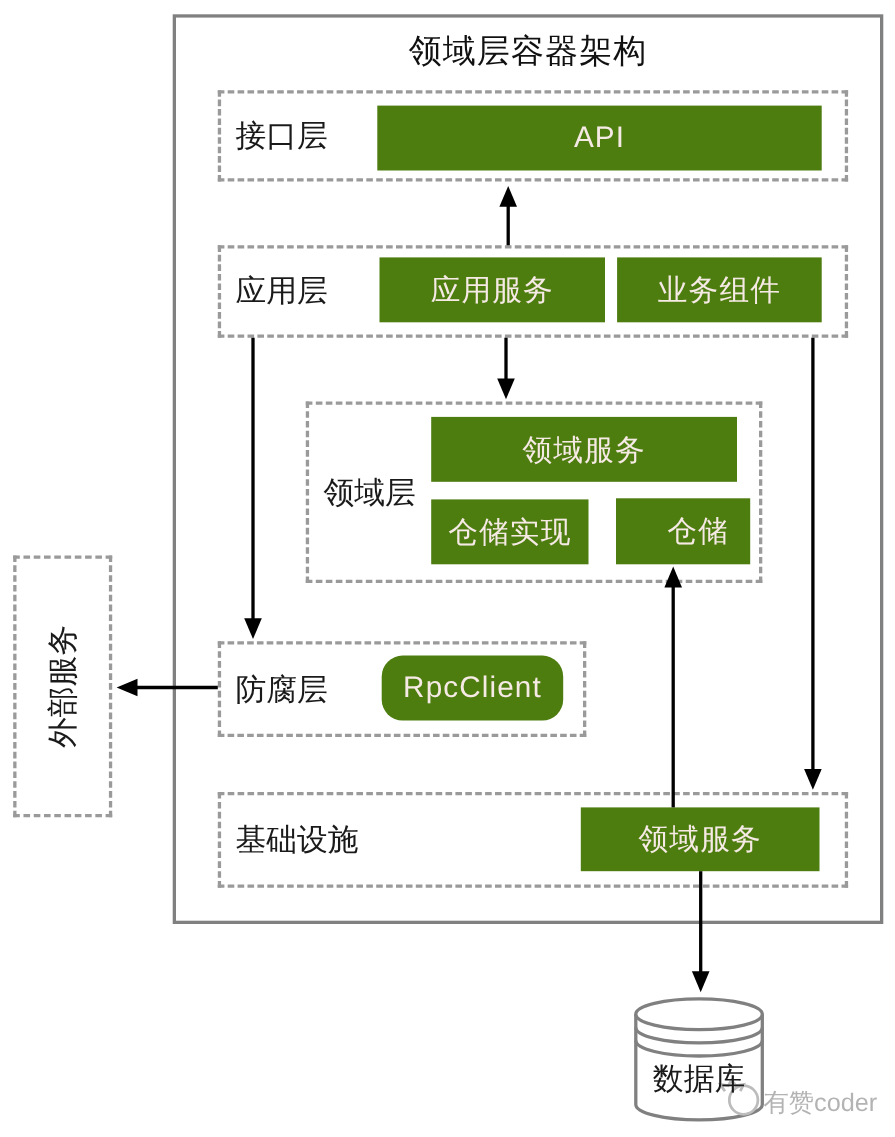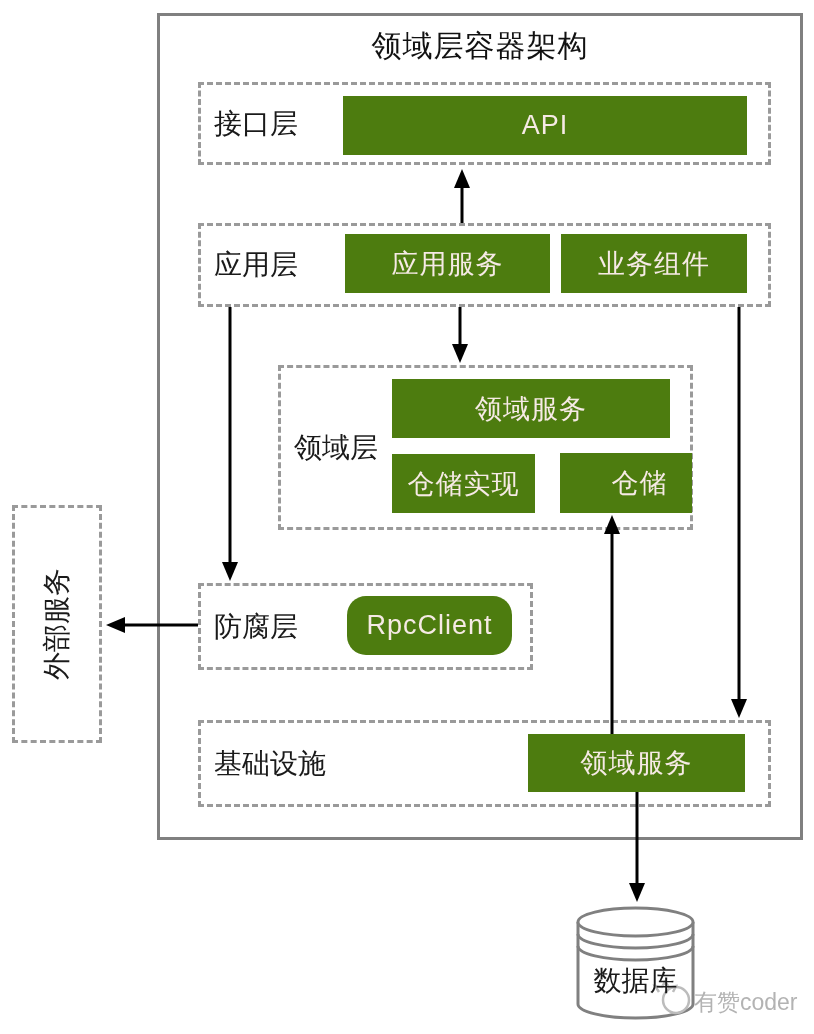--- a/index.html
+++ b/index.html
@@ -28,21 +28,21 @@
     box-sizing:border-box;
   }
   .l1{left:198px;top:82px;width:573px;height:83px;}
   .b-api{left:343px;top:96px;width:404px;height:59px;}
   .l2{left:198px;top:223px;width:573px;height:84px;}
   .b-appsvc{left:345px;top:234px;width:205px;height:59px;}
   .b-bizcomp{left:561px;top:234px;width:186px;height:59px;}
   .l3{left:278px;top:365px;width:415px;height:165px;}
   .b-domsvc{left:392px;top:379px;width:278px;height:59px;}
   .b-dommodel{left:392px;top:454px;width:143px;height:59px;}
-  .b-repo{left:560px;top:453px;width:132px;height:60px;padding-left:27px;}
+  .b-repo{left:560px;top:453px;width:122px;height:60px;padding-left:27px;}
   .l4{left:198px;top:583px;width:335px;height:87px;}
   .b-rpc{left:347px;top:596px;width:165px;height:59px;border-radius:19px;}
   .l5{left:198px;top:720px;width:573px;height:87px;}
   .b-mq{left:347px;top:734px;width:151px;height:58px;}
   .b-repoimpl{left:528px;top:734px;width:217px;height:58px;}
   .ext{left:12px;top:505px;width:90px;height:238px;}
   .ext-label{
     position:absolute;left:50%;top:50%;transform:translate(-50%,-50%) rotate(-90deg);
     font-size:28px;white-space:nowrap;color:#1a1a1a;
   }

